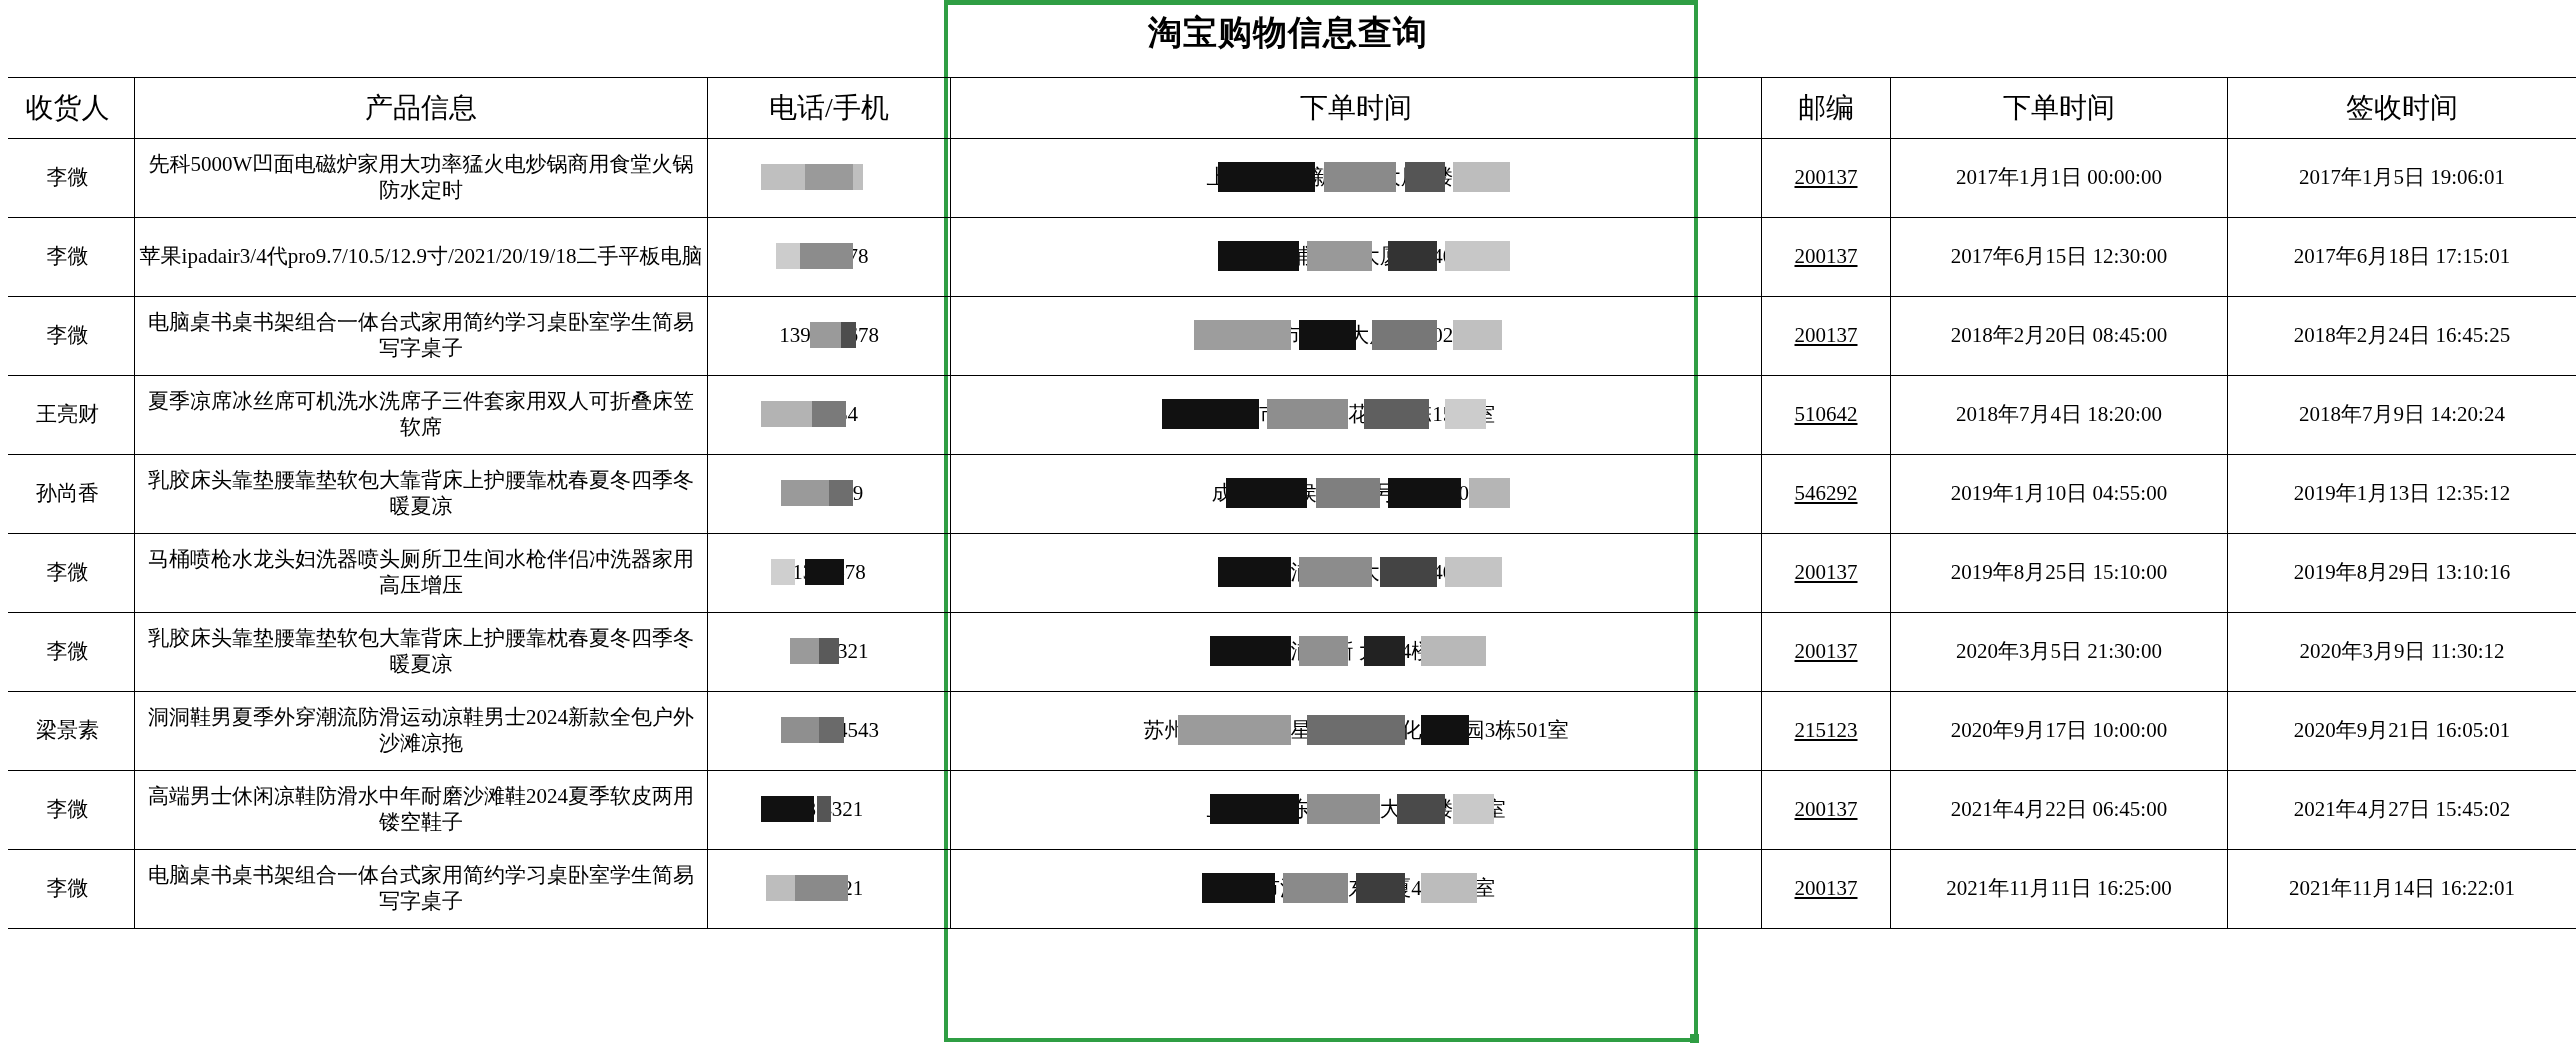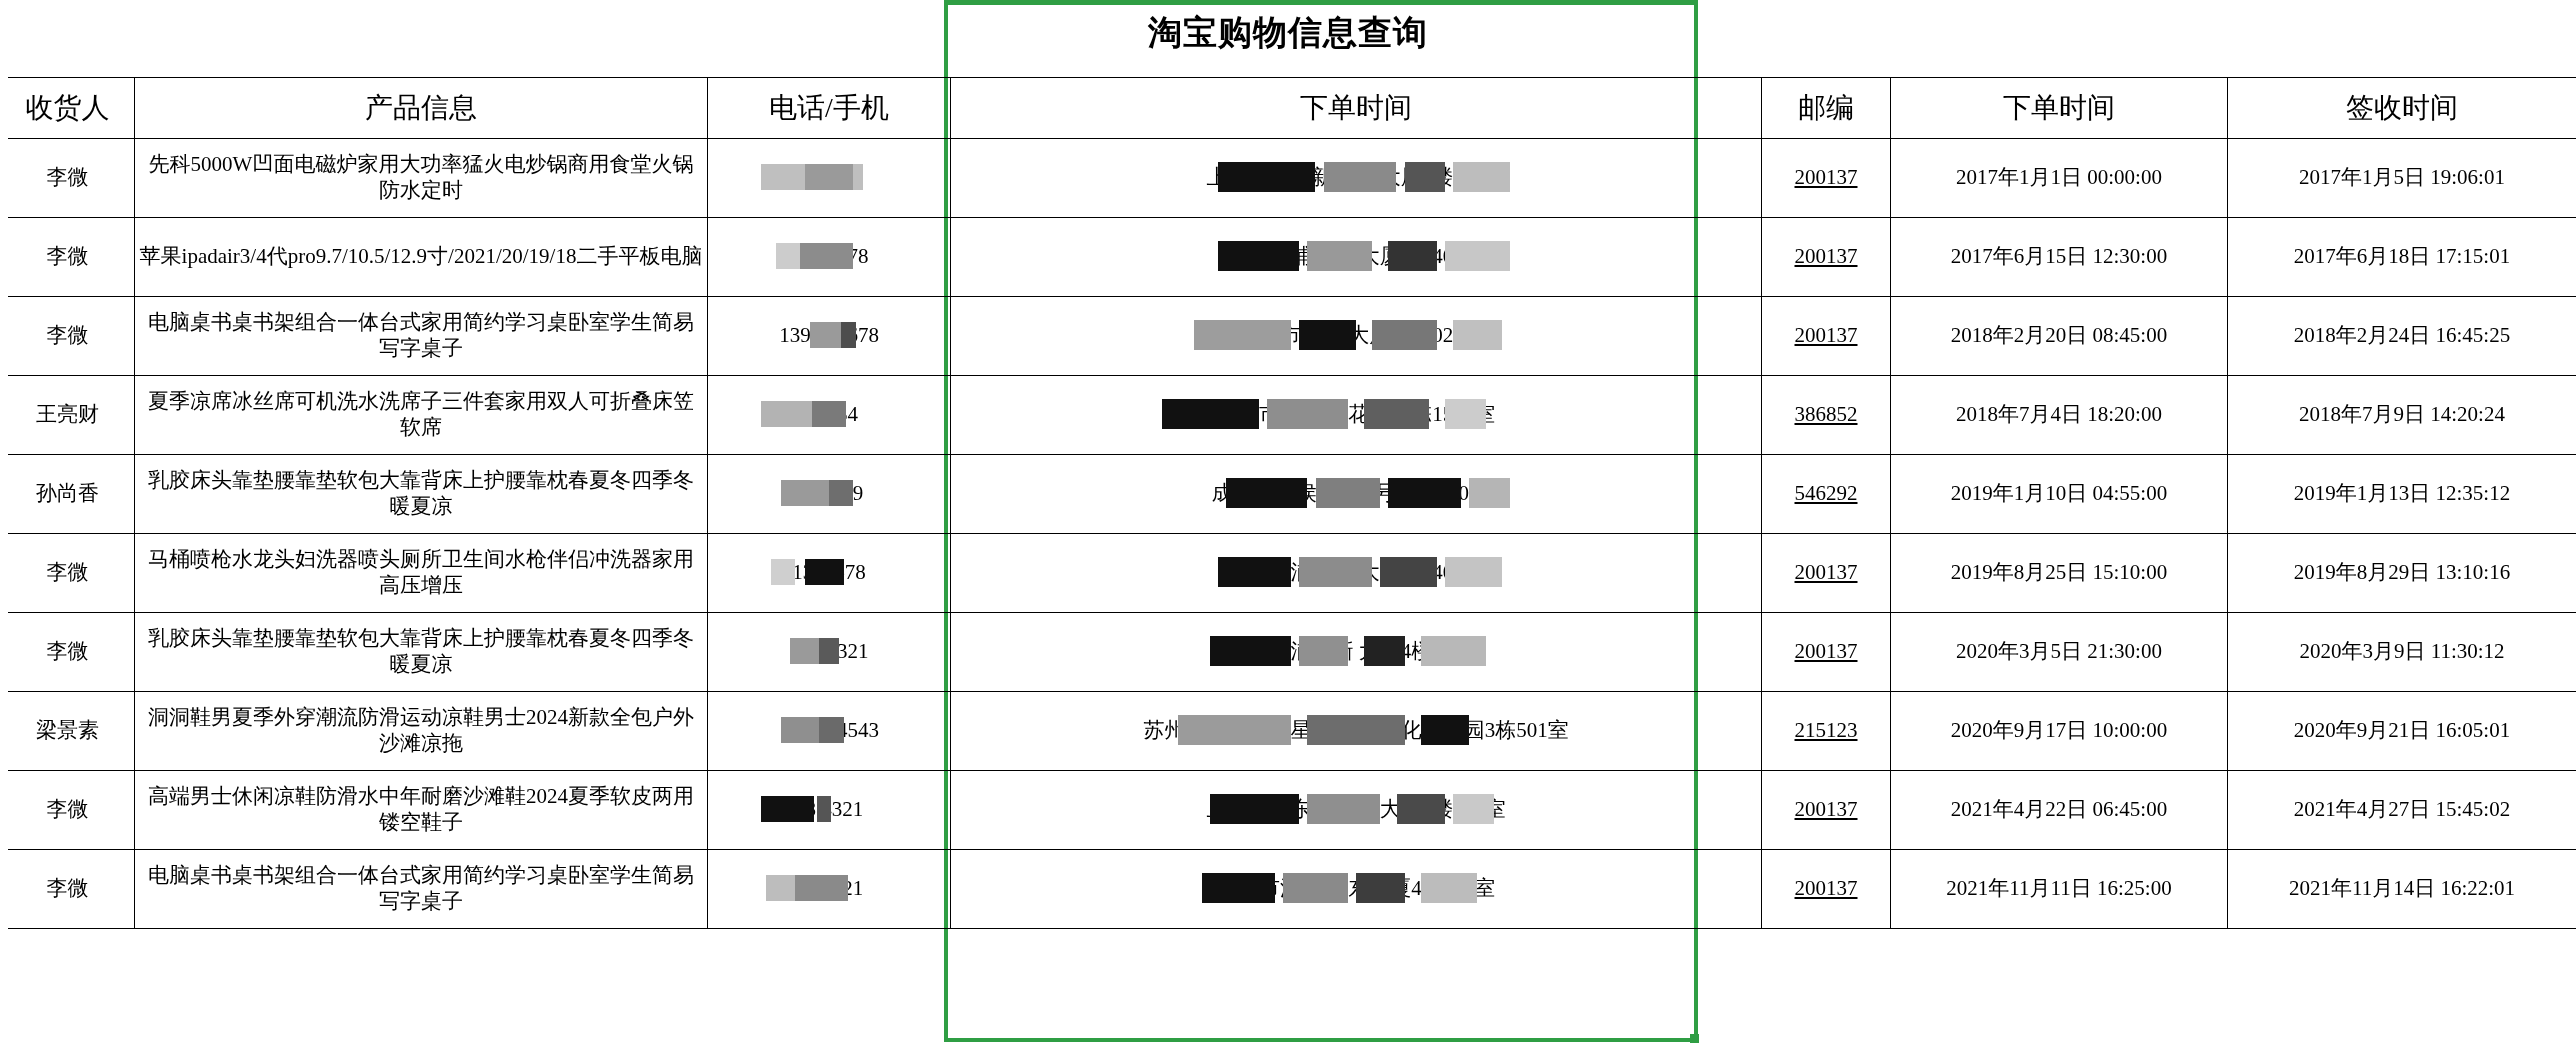--- a/index.html
+++ b/index.html
@@ -216,21 +216,21 @@
           <td class="cell-phone"><span>13     234</span><span class="mask-layer">
               <span class="rb" style="left: 22%; width: 30%; background: rgb(179, 179, 179); top: 32%; height: 34%;"></span>
               <span class="rb" style="left: 43%; width: 14%; background: rgb(122, 122, 122); top: 32%; height: 34%;"></span>
             </span></td>
           <td class="cell-addr"><span>广州市天河区          花园15栋1502室</span><span class="mask-layer">
               <span class="rb" style="left: 26%; width: 12%; background: rgb(17, 17, 17); top: 30%; height: 38%;"></span>
               <span class="rb" style="left: 39%; width: 10%; background: rgb(142, 142, 142); top: 30%; height: 38%;"></span>
               <span class="rb" style="left: 51%; width: 8%; background: rgb(95, 95, 95); top: 30%; height: 38%;"></span>
               <span class="rb" style="left: 61%; width: 5%; background: rgb(204, 204, 204); top: 30%; height: 38%;"></span>
             </span></td>
-          <td class="cell-zip">386852</td>
+          <td class="cell-zip">510642</td>
           <td class="cell-time">2018年7月4日 18:20:00</td>
           <td class="cell-time">2018年7月9日 14:20:24</td>
         </tr>
         <tr>
           <td class="cell-name">孙尚香</td>
           <td class="cell-product">乳胶床头靠垫腰靠垫软包大靠背床上护腰靠枕春夏冬四季冬暖夏凉</td>
           <td class="cell-phone"><span>14     5419</span><span class="mask-layer">
               <span class="rb" style="left: 30%; width: 26%; background: rgb(154, 154, 154); top: 32%; height: 34%;"></span>
               <span class="rb" style="left: 50%; width: 10%; background: rgb(110, 110, 110); top: 32%; height: 34%;"></span>
             </span></td>

